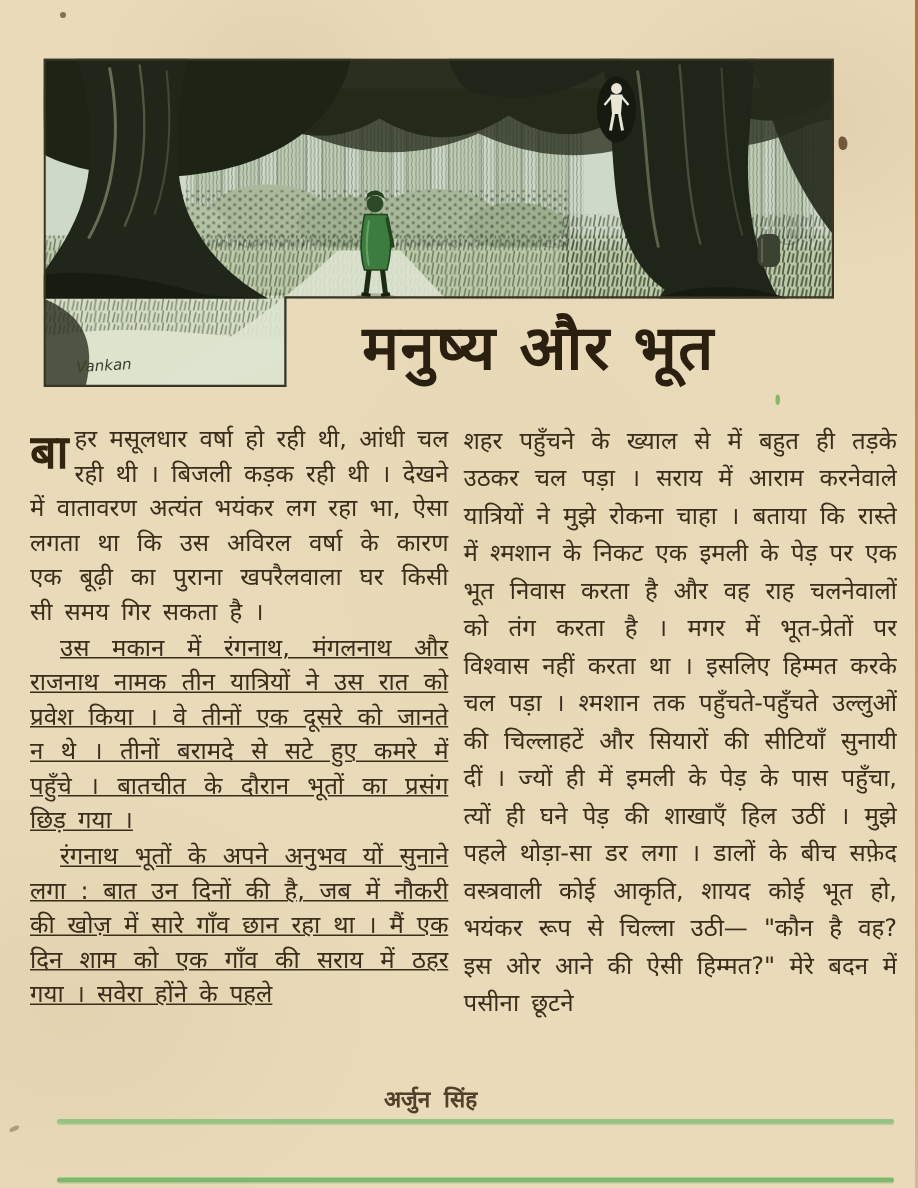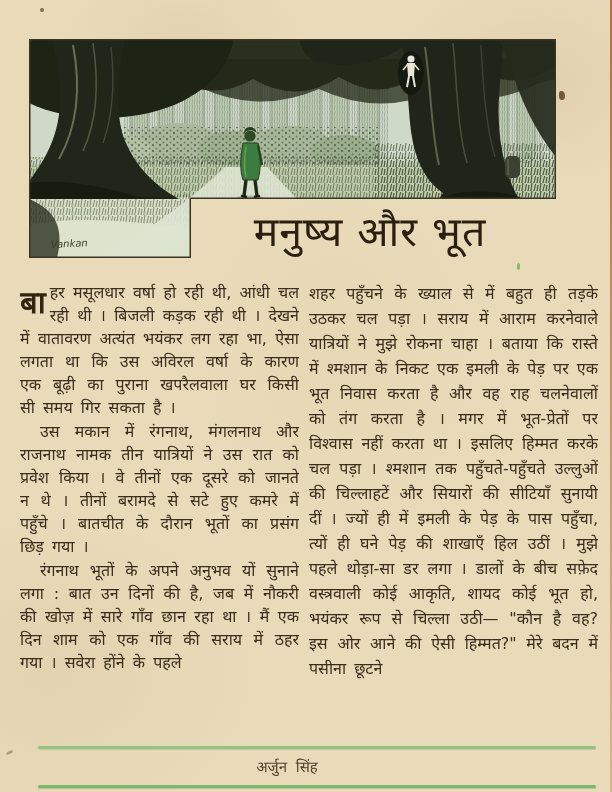--- a/index.html
+++ b/index.html
@@ -12,44 +12,45 @@
       radial-gradient(ellipse 320px 240px at 8% 85%, rgba(190,160,110,.14), transparent 70%),
       radial-gradient(ellipse 260px 320px at 55% 45%, rgba(214,192,142,.12), transparent 70%),
       radial-gradient(ellipse 180px 120px at 30% 5%, rgba(180,148,96,.12), transparent 70%),
       #e9dbba;
   }
   
   .illus { position:absolute; left:29px; top:39px; width:527px; height:219px; }
   .illus svg { display:block; }
   
   .story-title {
-    position:absolute; left:215px; top:200px; width:310px; height:64px;
+    position:absolute; left:204px; top:200px; width:310px; height:64px;
     line-height:64px; text-align:center;
-    font-size:41px; font-weight:400; color:#2b1f10; letter-spacing:1px;
+    font-size:41px; font-weight:700; color:#2b1f10; letter-spacing:1px;
   }
   
   .col {
     position:absolute; top:281px; height:463px; overflow:hidden;
     color:#3a2d1b; font-size:16px; text-align:justify; word-spacing:3px;
   }
   .col-left  { left:20px;  width:279px; line-height:23px; }
   .col-right { left:309px; width:289px; line-height:25px; }
-  .col p + p { text-indent:20px; margin-top:1px; }
+  .col p + p { text-indent:20px; margin-top:1px;text-decoration:underline; }
   .dropcap {
     float:left; font-size:31px; font-weight:700; line-height:42px;
     padding-right:4px; color:#32250f;
   }
   
   .rule { position:absolute; border-radius:2px; }
   .rule-top    { left:38px; top:746px; width:558px; height:3px; background:#94c383; box-shadow:0 1px 0 rgba(120,170,100,.35); }
   .rule-bottom { left:38px; top:785px; width:558px; height:3px; background:#7cb96c; box-shadow:0 1px 0 rgba(110,160,90,.4); }
   .author {
-    position:absolute; left:137px; top:753px; width:300px; height:28px;
+    position:absolute; left:137px; top:719px; width:300px; height:28px;
     line-height:28px; text-align:center; font-size:15px; color:#51412a;
     word-spacing:4px;
+    font-weight:bold;
   }
   
   .speck { position:absolute; border-radius:50%; }
   .speck-1 { left:40px;  top:8px;   width:4px; height:4px; background:#6a5435; opacity:.8; }
   .speck-2 { left:559px; top:91px;  width:6px; height:9px; background:#5d4326; opacity:.85; border-radius:40% 60% 50% 50%; }
   .speck-3 { left:517px; top:263px; width:3px; height:7px; background:#6fae58; opacity:.8; }
   .speck-4 { left:6px;   top:751px; width:7px; height:3px; background:#8a7450; opacity:.6; transform:rotate(-25deg); }
   .edge-right { position:absolute; right:0; top:0; width:2px; height:792px;
     background:linear-gradient(#b05a32, #c07a4e 40%, rgba(176,90,50,.35)); opacity:.85; }
 </style>

